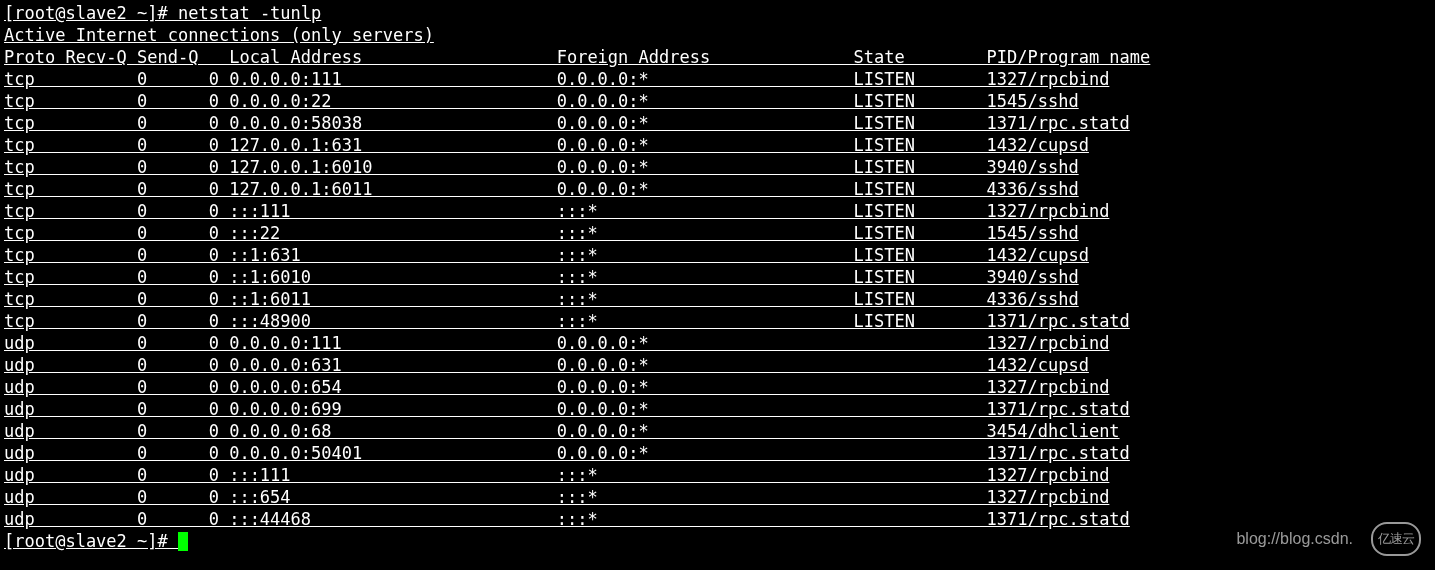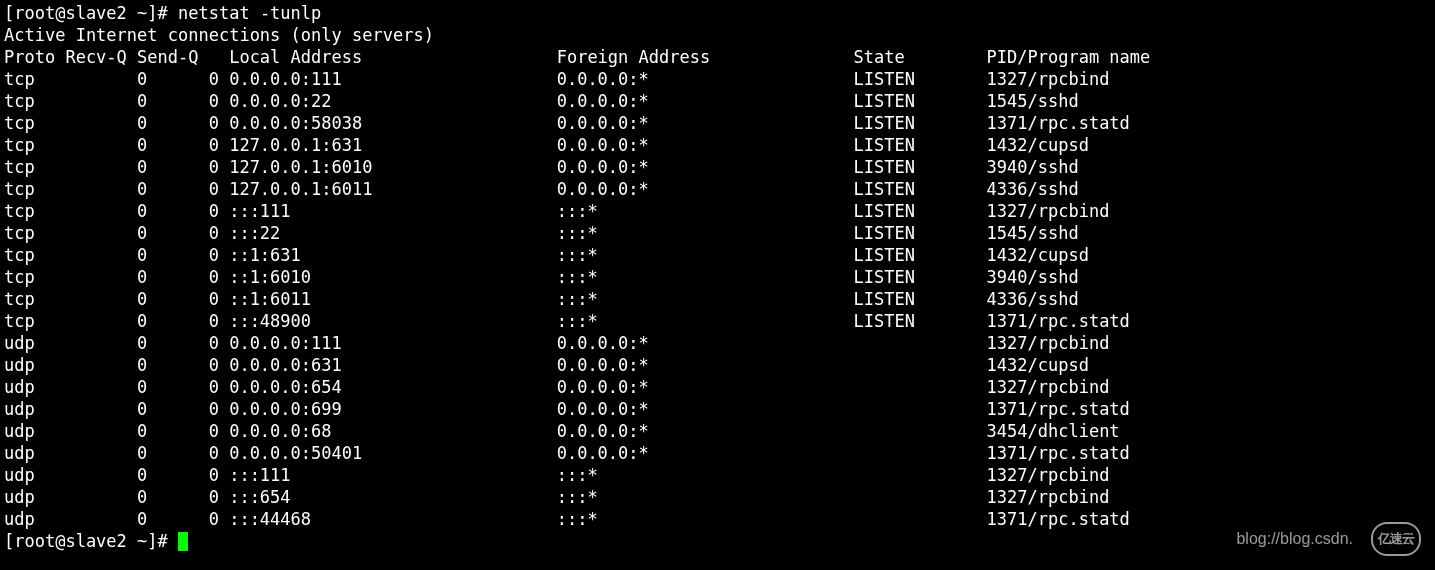--- a/index.html
+++ b/index.html
@@ -11,20 +11,21 @@
     font-size: 17px;
     line-height: 22px;
     width: 1435px;
     height: 570px;
     overflow: hidden;
     position: relative;
   }
   .terminal {
     white-space: pre;
     padding: 2px 4px;
+    text-decoration: underline;
   }
   .cursor {
     display: inline-block;
     width: 10px;
     height: 19px;
     background: #00ff00;
     vertical-align: text-bottom;
   }
   .watermark {
     position: absolute;
@@ -43,21 +44,20 @@
     height: 30px;
     border: 2px solid #c0c0c0;
     border-radius: 16px;
     display: flex;
     align-items: center;
     justify-content: center;
     font-size: 13px;
     font-family: sans-serif;
     color: #c0c0c0;
     letter-spacing: -1px;
-    font-weight: bold;
   }
 </style>
 </head>
 <body>
 
 <div class="terminal"><span>[root@slave2 ~]# </span><span>netstat -tunlp</span>
 <span>Active Internet connections (only servers)</span>
 <span id="col-header">Proto Recv-Q Send-Q   Local Address                   Foreign Address              State        PID/Program name</span>
 <span id="rows-container">tcp          0      0 0.0.0.0:111                     0.0.0.0:*                    LISTEN       1327/rpcbind
 tcp          0      0 0.0.0.0:22                      0.0.0.0:*                    LISTEN       1545/sshd

